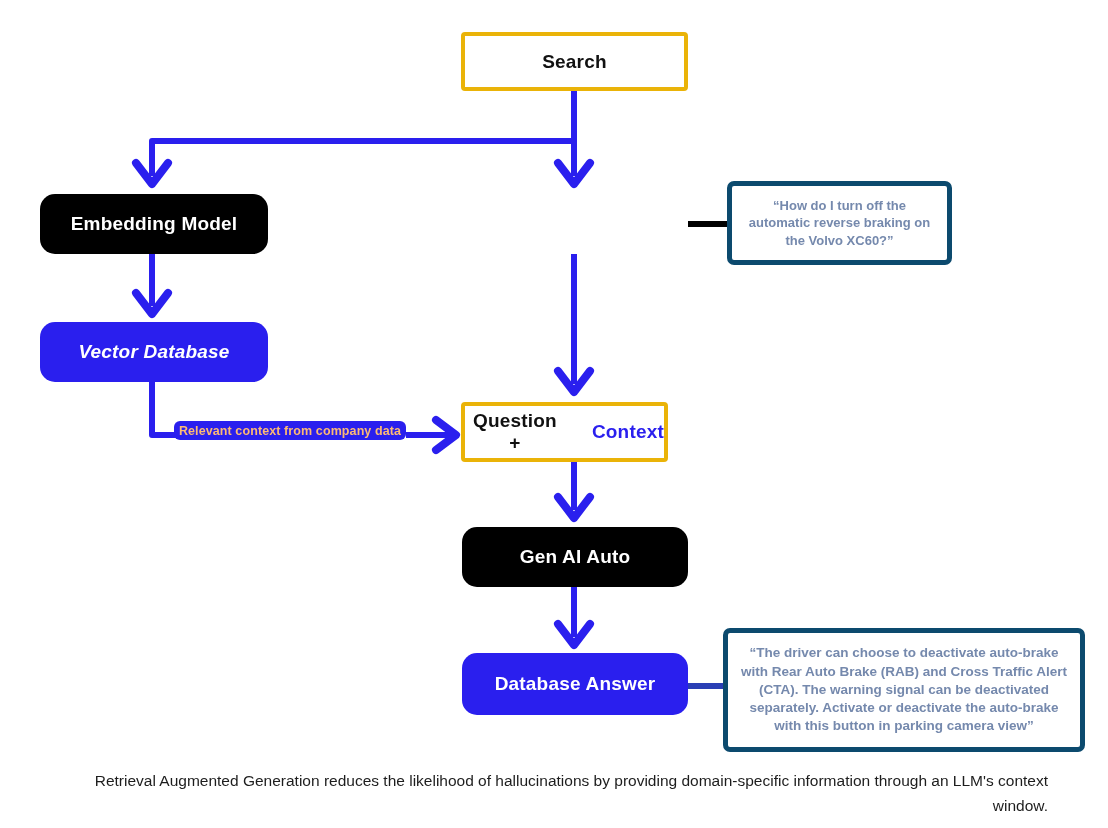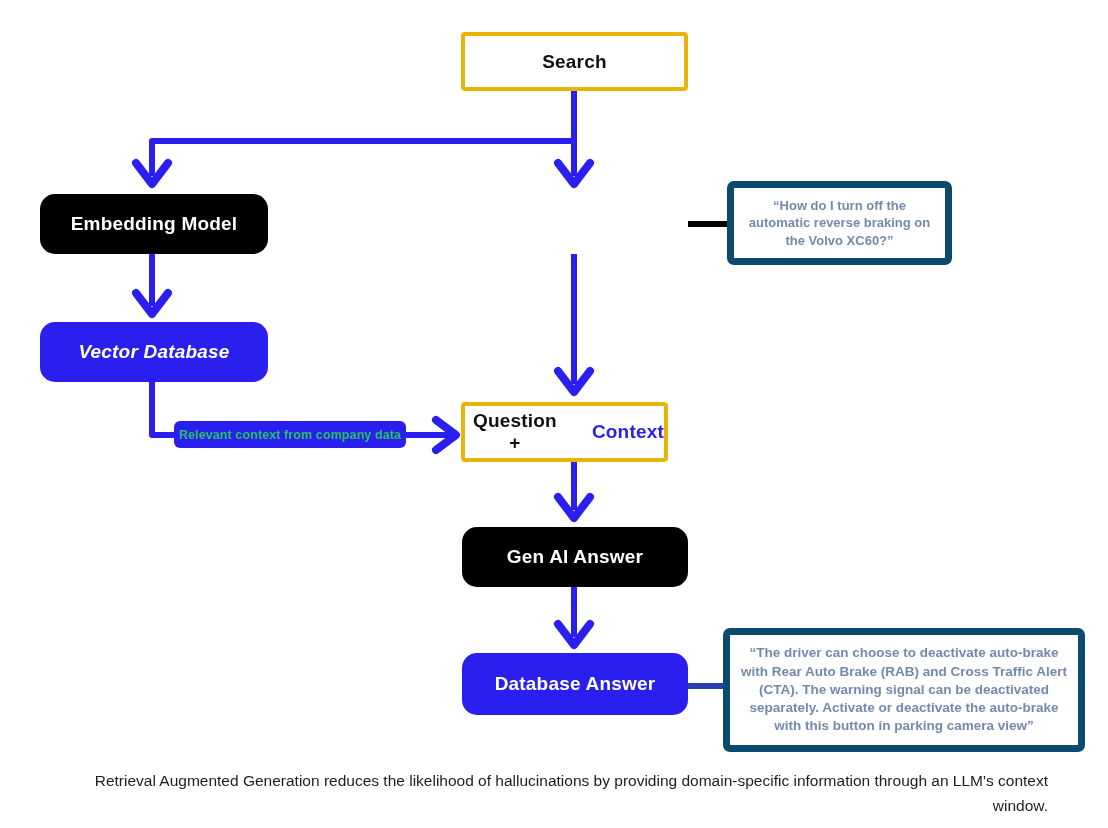--- a/index.html
+++ b/index.html
@@ -73,40 +73,40 @@
 
   .ctx-accent { color: #2A1FEE; margin-left: 27px; }
 
   
   #pill-relevant {
     position: absolute;
     z-index: 2;
     left: 174px;
     top: 421px;
     width: 232px;
-    height: 27px;
+    height: 19px;
     background: #2A1FEE;
-    color: #22c55e;
+    color: #fdba74;
     border-radius: 6px;
     display: flex;
     align-items: center;
     justify-content: center;
     font-size: 12.5px;
     font-weight: bold;
     letter-spacing: 0.1px;
     white-space: nowrap;
   }
 
   
   .callout {
     position: absolute;
     z-index: 2;
     box-sizing: border-box;
     background: #ffffff;
-    border: 7px solid #0c4a6e;
+    border: 5px solid #0c4a6e;
     border-radius: 7px;
     color: #7589AD;
     font-weight: bold;
     text-align: center;
     display: flex;
     align-items: center;
     justify-content: center;
     padding: 6px 10px;
     line-height: 1.35;
   }
@@ -190,21 +190,21 @@
   <div class="node solid-blue" id="node-vectordb">
     <span>Vector Database</span>
   </div>
 
   <div class="node outline" id="node-qcontext">
     <span>Question + </span>
       <span class="ctx-accent">Context</span>
   </div>
 
   <div class="node solid-black" id="node-genai">
-    <span>Gen AI Answer</span>
+    <span>Gen AI Auto</span>
   </div>
 
   <div class="node solid-blue" id="node-answer">
     <span>Database Answer</span>
   </div>
 
   <div id="pill-relevant">
     <span>Relevant context from company data</span>
   </div>
 

